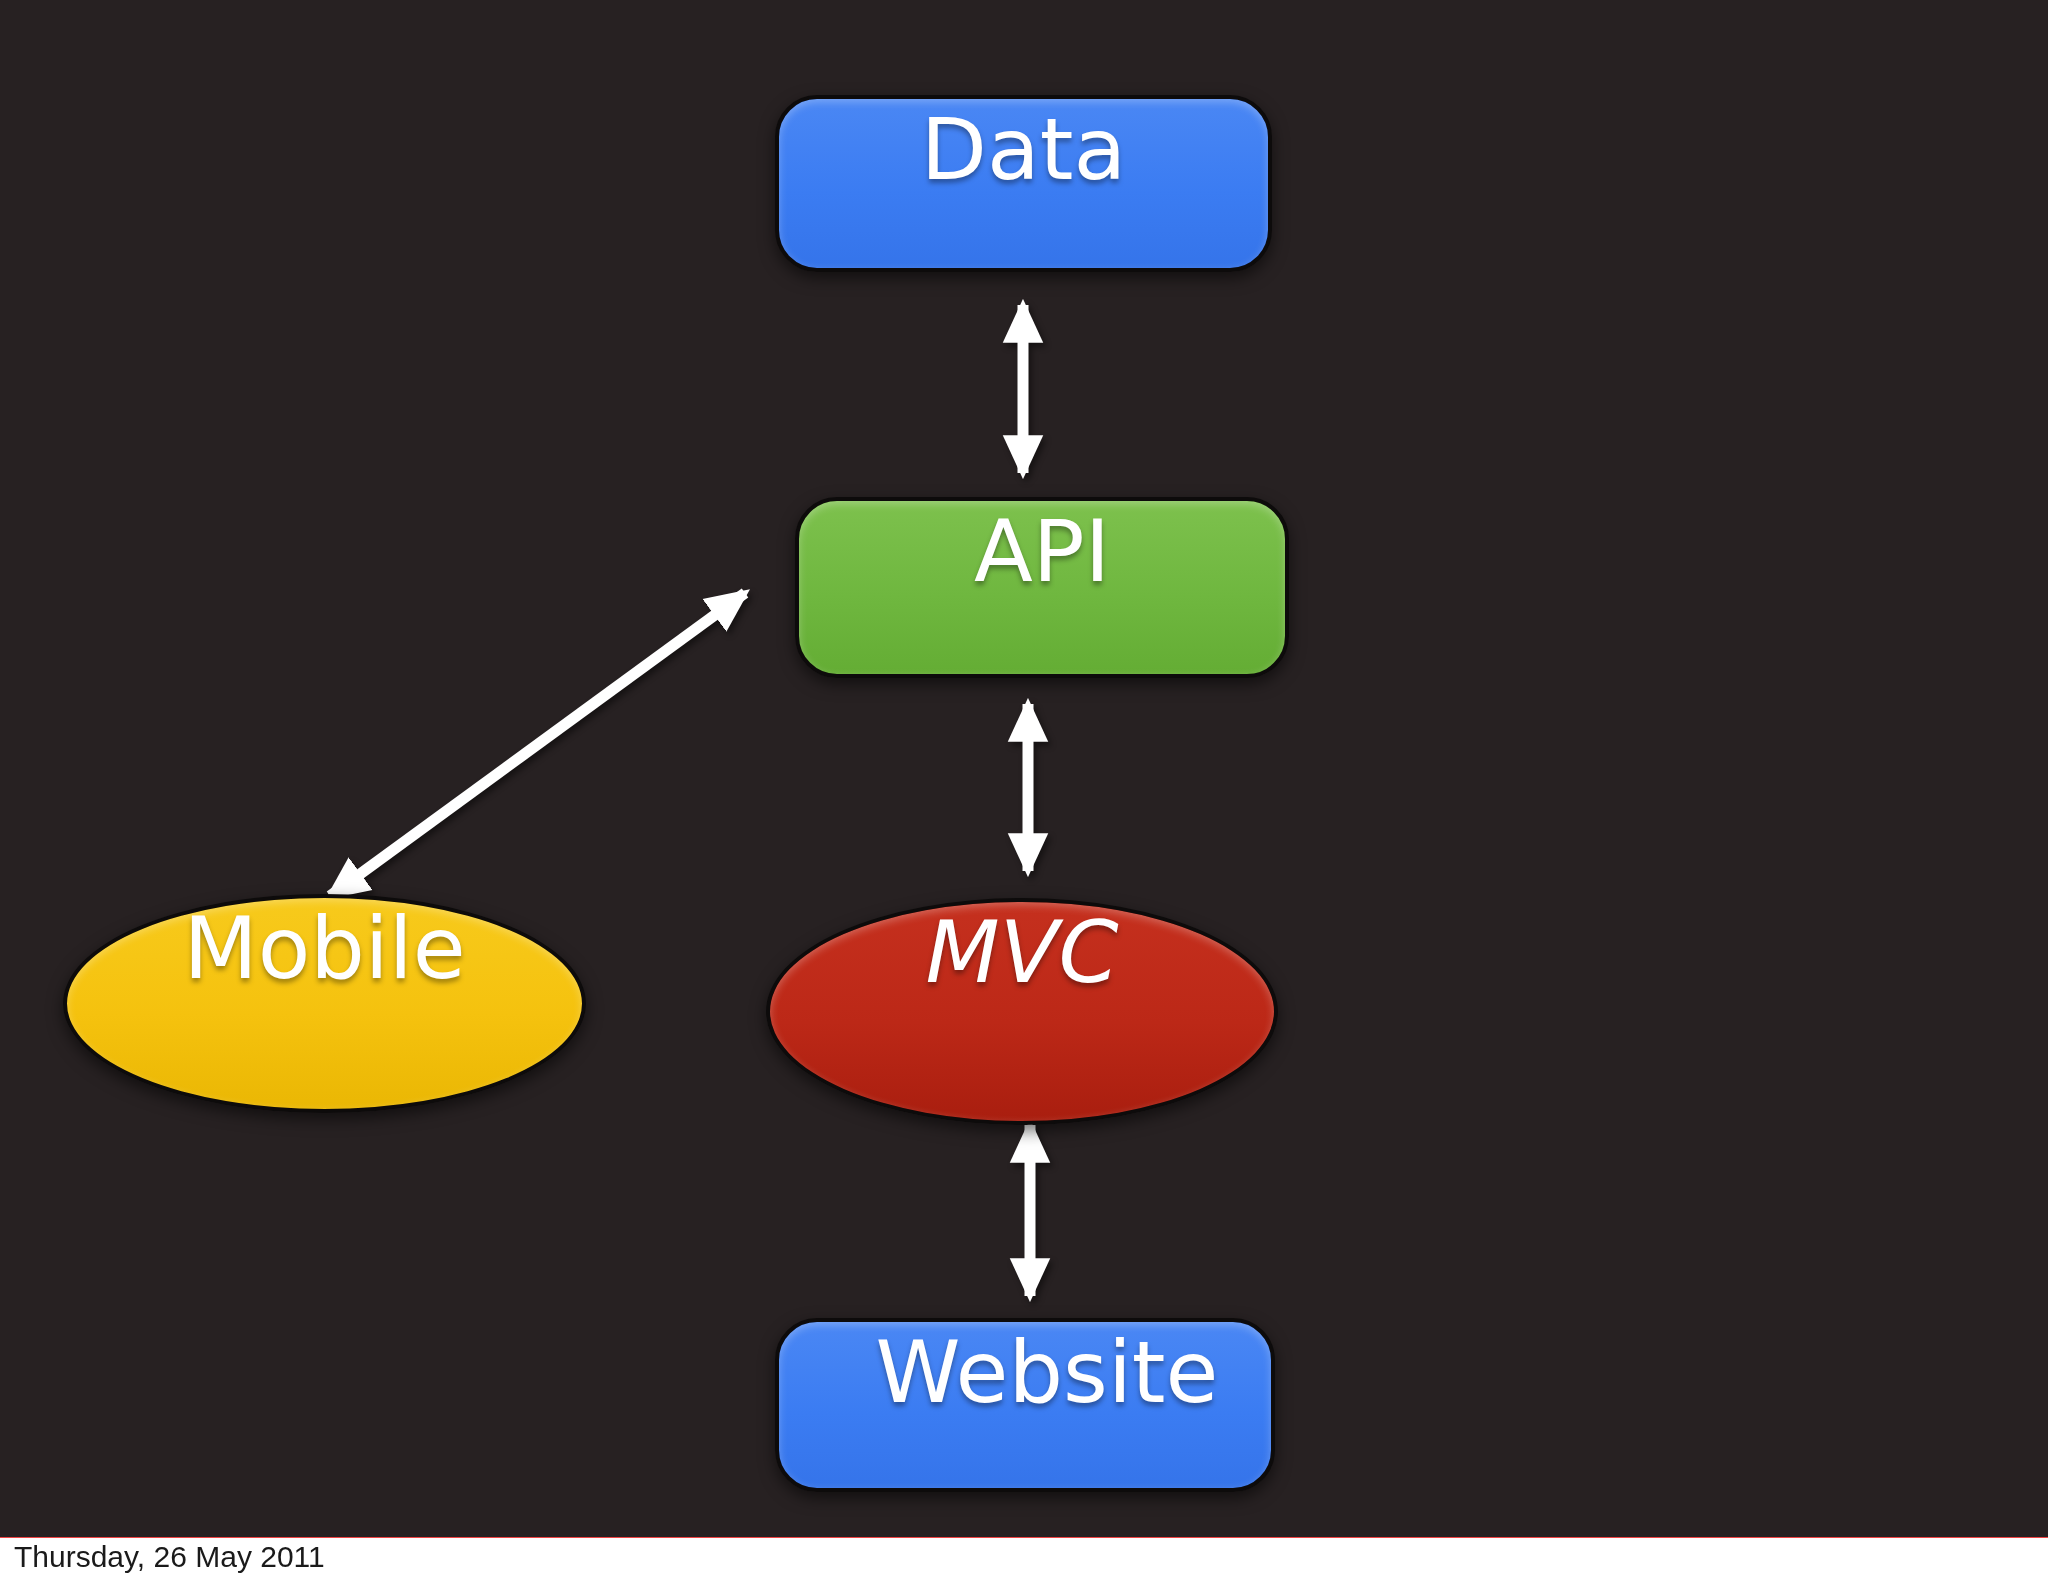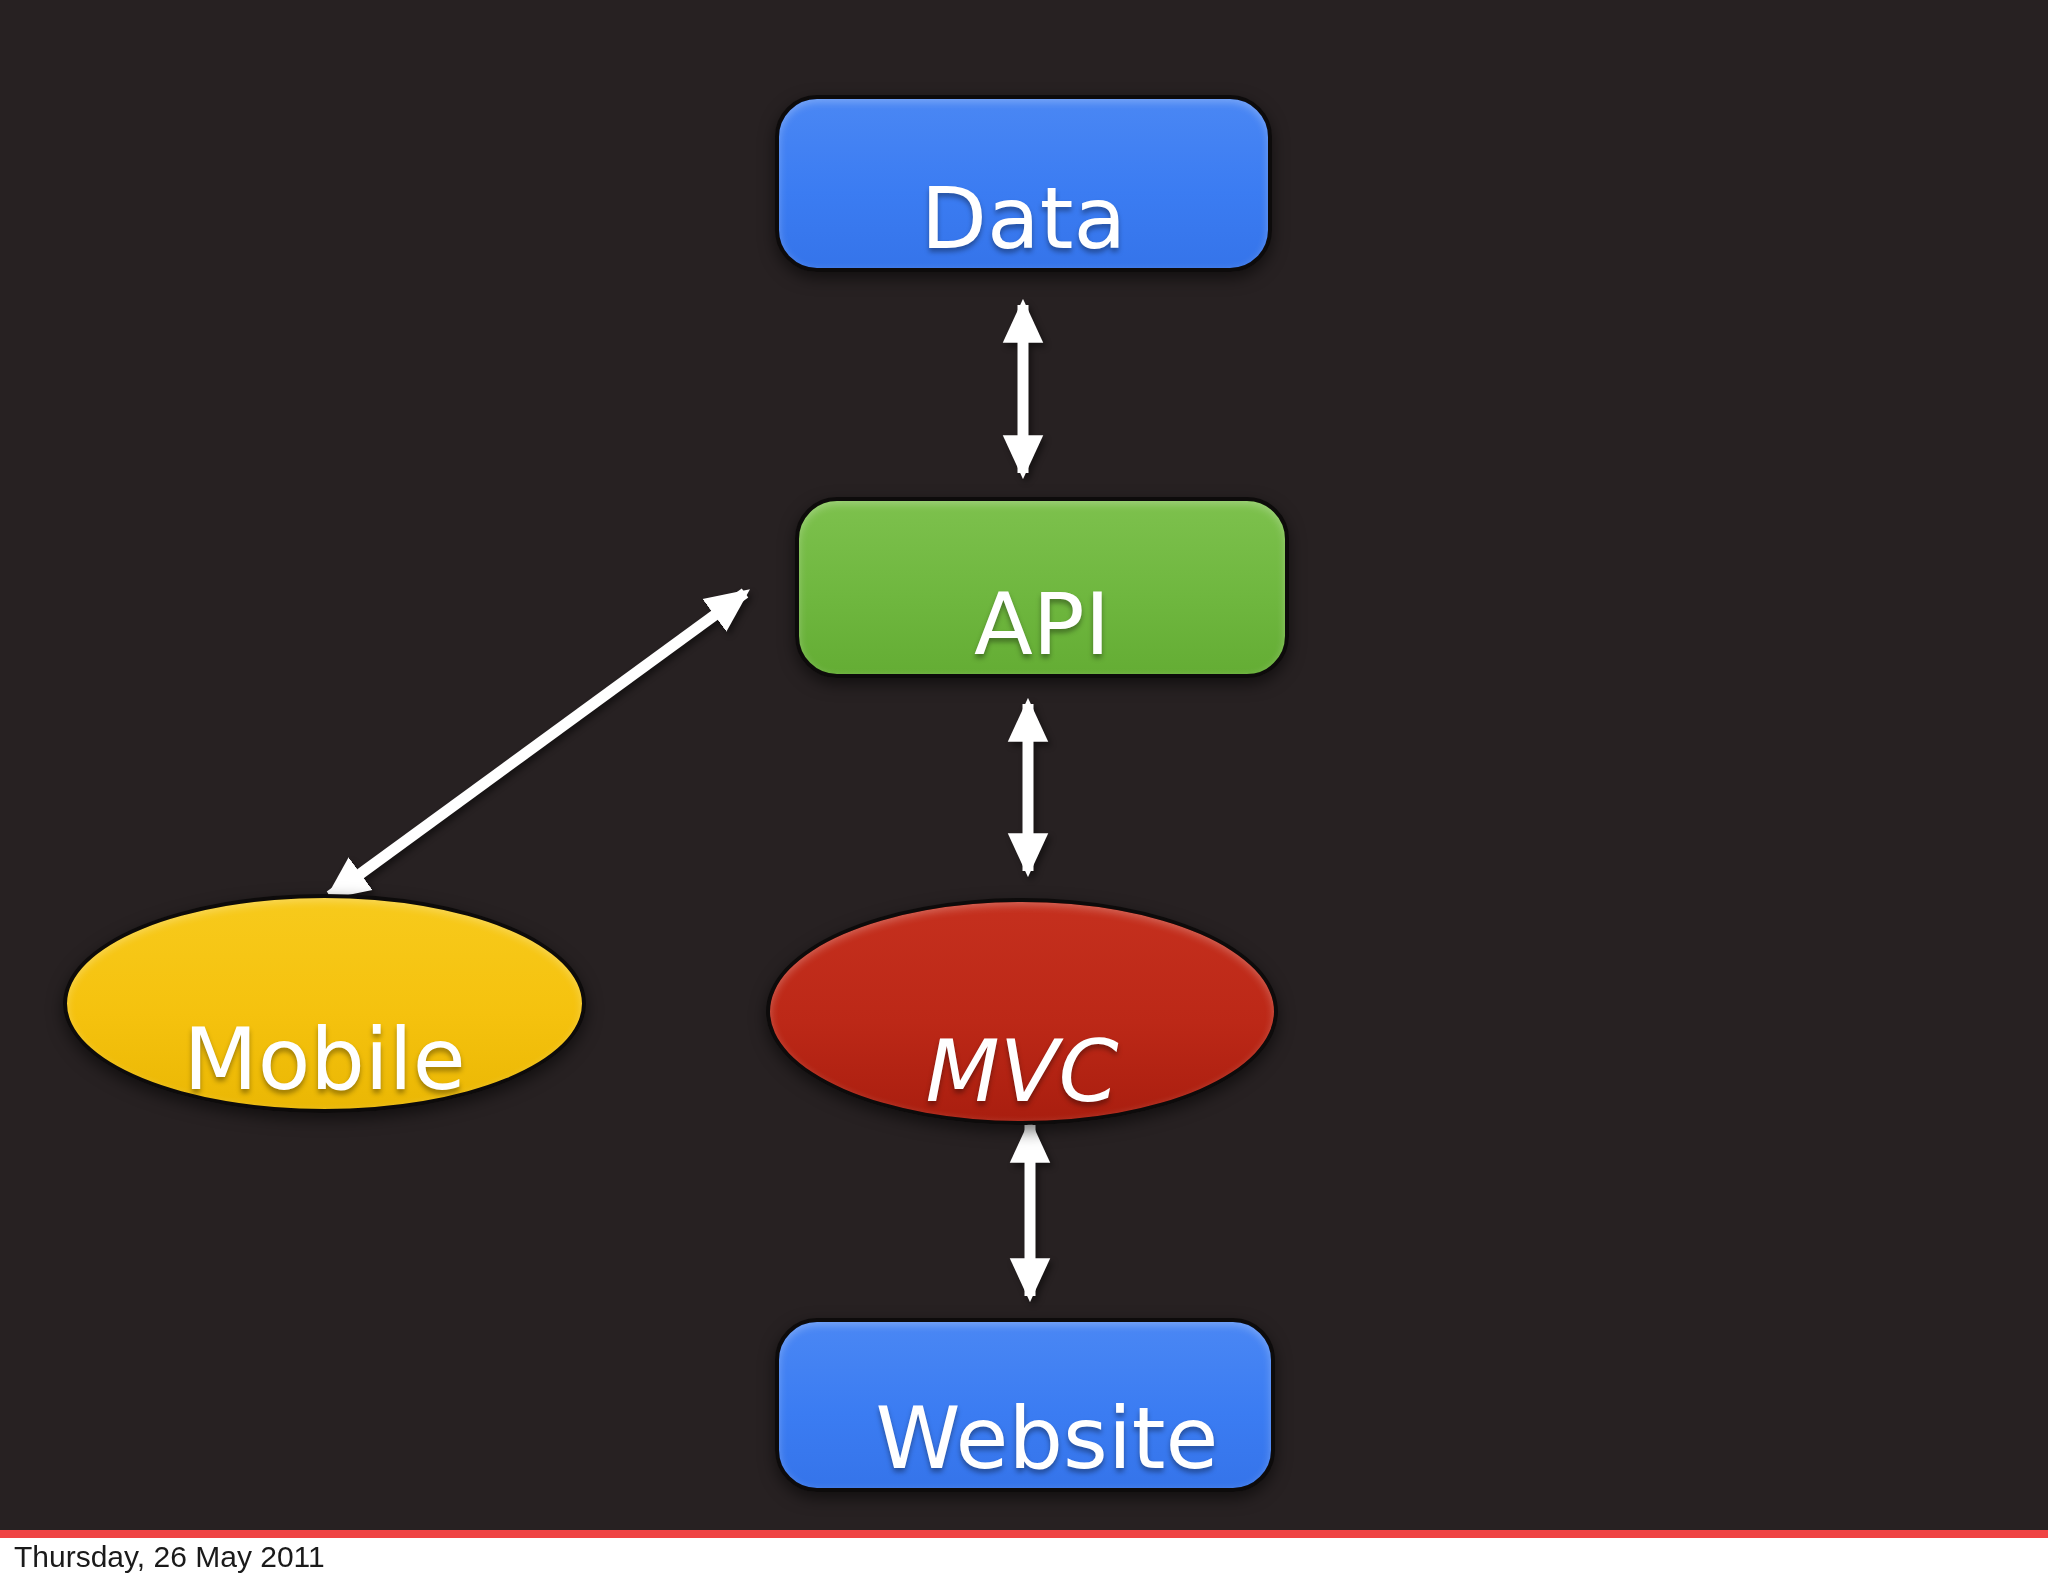--- a/index.html
+++ b/index.html
@@ -22,21 +22,21 @@
     left: 0;
     top: 0;
     width: 2048px;
     height: 1576px;
     filter: drop-shadow(3px 4px 3px rgba(0,0,0,0.45));
     pointer-events: none;
   }
   .node {
     position: absolute;
     display: flex;
-    align-items: flex-end;
+    align-items: flex-start;
     justify-content: center;
     box-sizing: border-box;
     color: #ffffff;
     font-size: 86px;
     letter-spacing: 0px;
     border: 4px solid #0d0b0b;
     text-shadow: 0 4px 5px rgba(0,0,0,0.35);
     box-shadow: 0 6px 16px rgba(0,0,0,0.55), inset 0 3px 9px rgba(255,255,255,0.28);
   }
   .rect { border-radius: 42px; }
@@ -52,21 +52,21 @@
   #node-website { left: 775px;  top: 1318px; width: 500px; height: 174px; padding-left: 44px; }
   #node-mobile  { left: 63px;   top: 894px;  width: 523px; height: 219px; }
 
   .footer {
     position: absolute;
     left: 0;
     bottom: 0;
     width: 2048px;
     height: 38px;
     background: #ffffff;
-    border-top: 8px solid #ef4444;
+    border-top: 1px solid #ef4444;
     display: flex;
     align-items: center;
   }
   .footer-date {
     margin-left: 14px;
     font-family: "Liberation Sans", sans-serif;
     font-size: 30px;
     color: #1a1a1a;
     text-shadow: none;
   }

